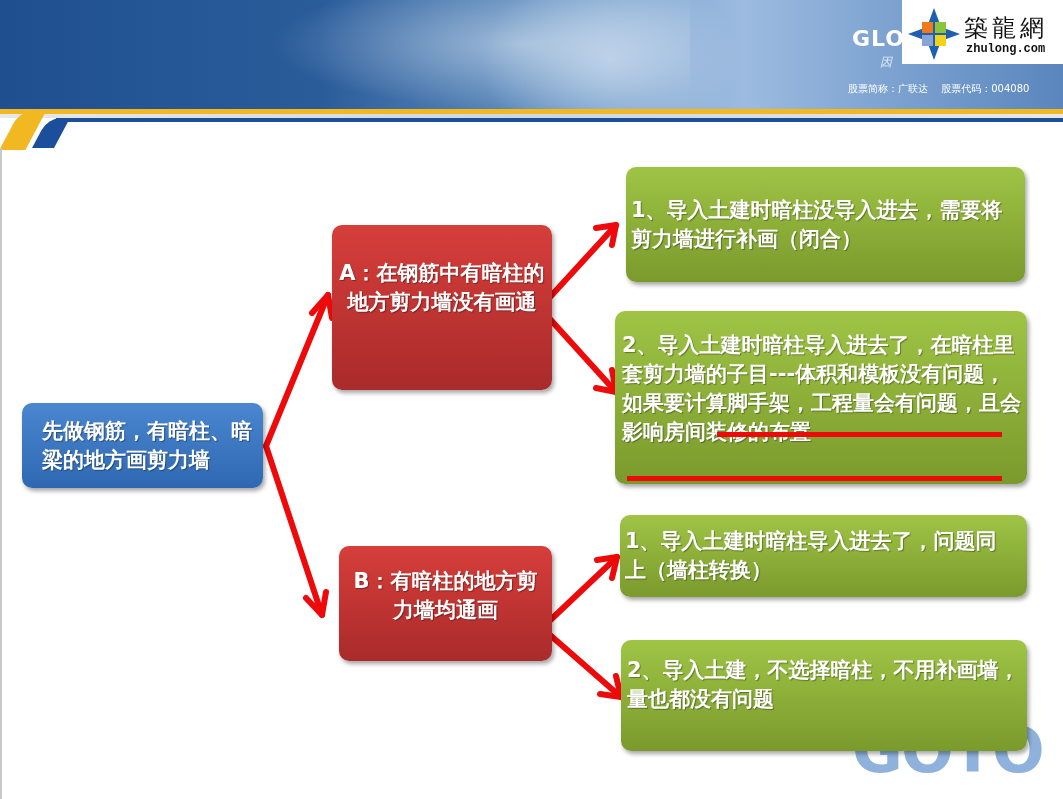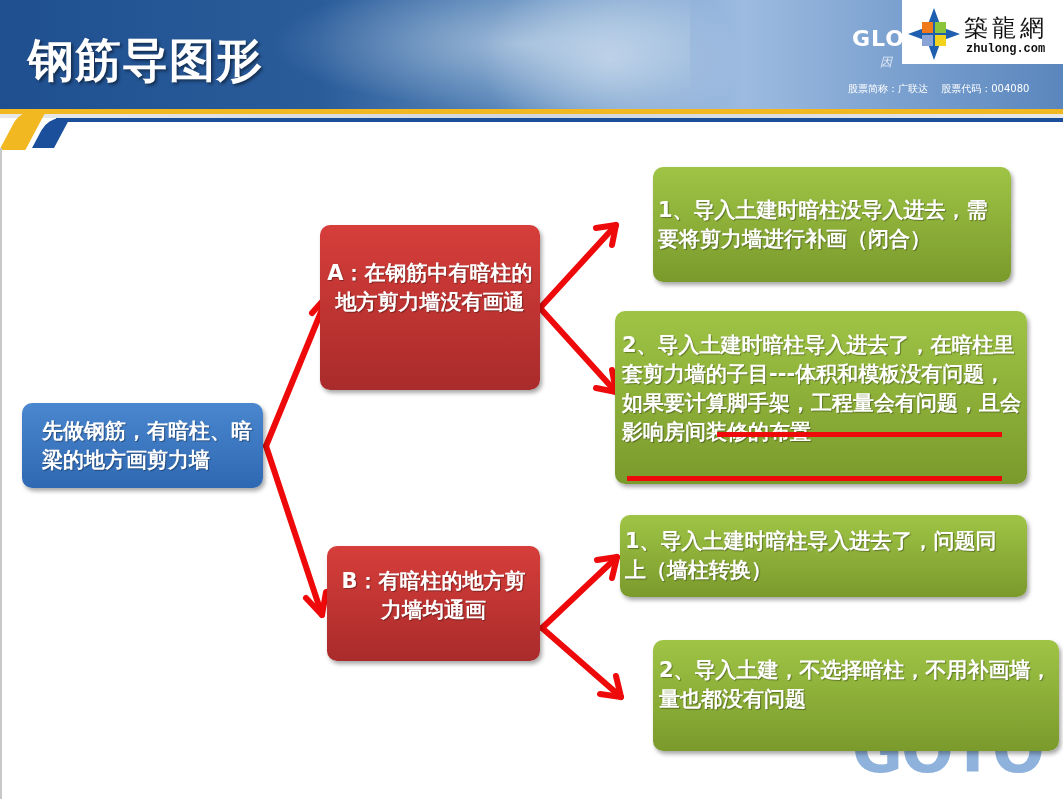--- a/index.html
+++ b/index.html
@@ -71,42 +71,41 @@
   }
 
   
   .box {
     position: absolute; color: #ffffff; font-weight: bold;
     border-radius: 10px; box-shadow: 2px 3px 4px rgba(0,0,0,0.35);
     display: flex; align-items: center; box-sizing: border-box;
     text-shadow: 1px 1px 1px rgba(0,0,0,0.35);
   }
   .box.blue { background: linear-gradient(180deg, #4a87cf 0%, #2e68b2 100%); justify-content: center; text-align: left; padding-left: 20px; }
-  .box.red { background: linear-gradient(180deg, #d63e3a 0%, #a92b2b 100%); justify-content: flex-start; text-align: center; }
+  .box.red { background: linear-gradient(180deg, #d63e3a 0%, #a92b2b 100%); justify-content: flex-start; text-align: center; margin-left: 12px; }
   .box.green { background: linear-gradient(180deg, #9fc445 0%, #7a9a2c 100%); justify-content: flex-start; text-align: left; }
 
   .root { left: 22px; top: 403px; width: 241px; height: 85px; font-size: 21px; line-height: 29px; padding: 0 8px 0 14px; }
   .nodeA { left: 320px; top: 225px; width: 220px; height: 165px; font-size: 21px; line-height: 29px; padding: 0 6px 40px 6px; }
   .nodeB { left: 327px; top: 546px; width: 213px; height: 115px; font-size: 21px; line-height: 29px; padding: 0 6px 16px 6px; }
-  .leafA1 { left: 653px; top: 167px; width: 358px; height: 115px; font-size: 21px; line-height: 29px; padding: 0 12px 0 5px; }
+  .leafA1 { left: 626px; top: 167px; width: 399px; height: 115px; font-size: 21px; line-height: 29px; padding: 0 12px 0 5px; }
   .leafA2 { left: 615px; top: 311px; width: 412px; height: 173px; font-size: 21px; line-height: 29px; padding: 0 6px 18px 7px; }
   .leafB1 { left: 620px; top: 515px; width: 407px; height: 82px; font-size: 21px; line-height: 29px; padding: 0 20px 0 5px; }
-  .leafB2 { left: 621px; top: 640px; width: 406px; height: 111px; font-size: 21px; line-height: 29px; padding: 0 6px 22px 6px; margin-left: 32px; }
+  .leafB2 { left: 621px; top: 640px; width: 406px; height: 111px; font-size: 21px; line-height: 29px; padding: 0 6px 22px 6px; }
 
   .underline { position: absolute; height: 5px; background: #ee0a0a; }
 
   svg.arrows { position: absolute; left: 0; top: 0; width: 1063px; height: 799px; pointer-events: none; }
 </style>
 </head>
 <body>
 
 <div class="header">
   <div class="shade1"></div>
   <div class="shade2"></div>
-  <div class="title">钢筋导图形</div>
   <div class="brand-glodon">GLO</div>
   <div class="brand-sub">因</div>
   <div class="stock">
     <span>股票简称：广联达</span>
     <span>股票代码：004080</span>
   </div>
 </div>
 <div class="stripe-yellow"></div>
 <div class="stripe-gray"></div>
 <div class="stripe-blue"></div>

